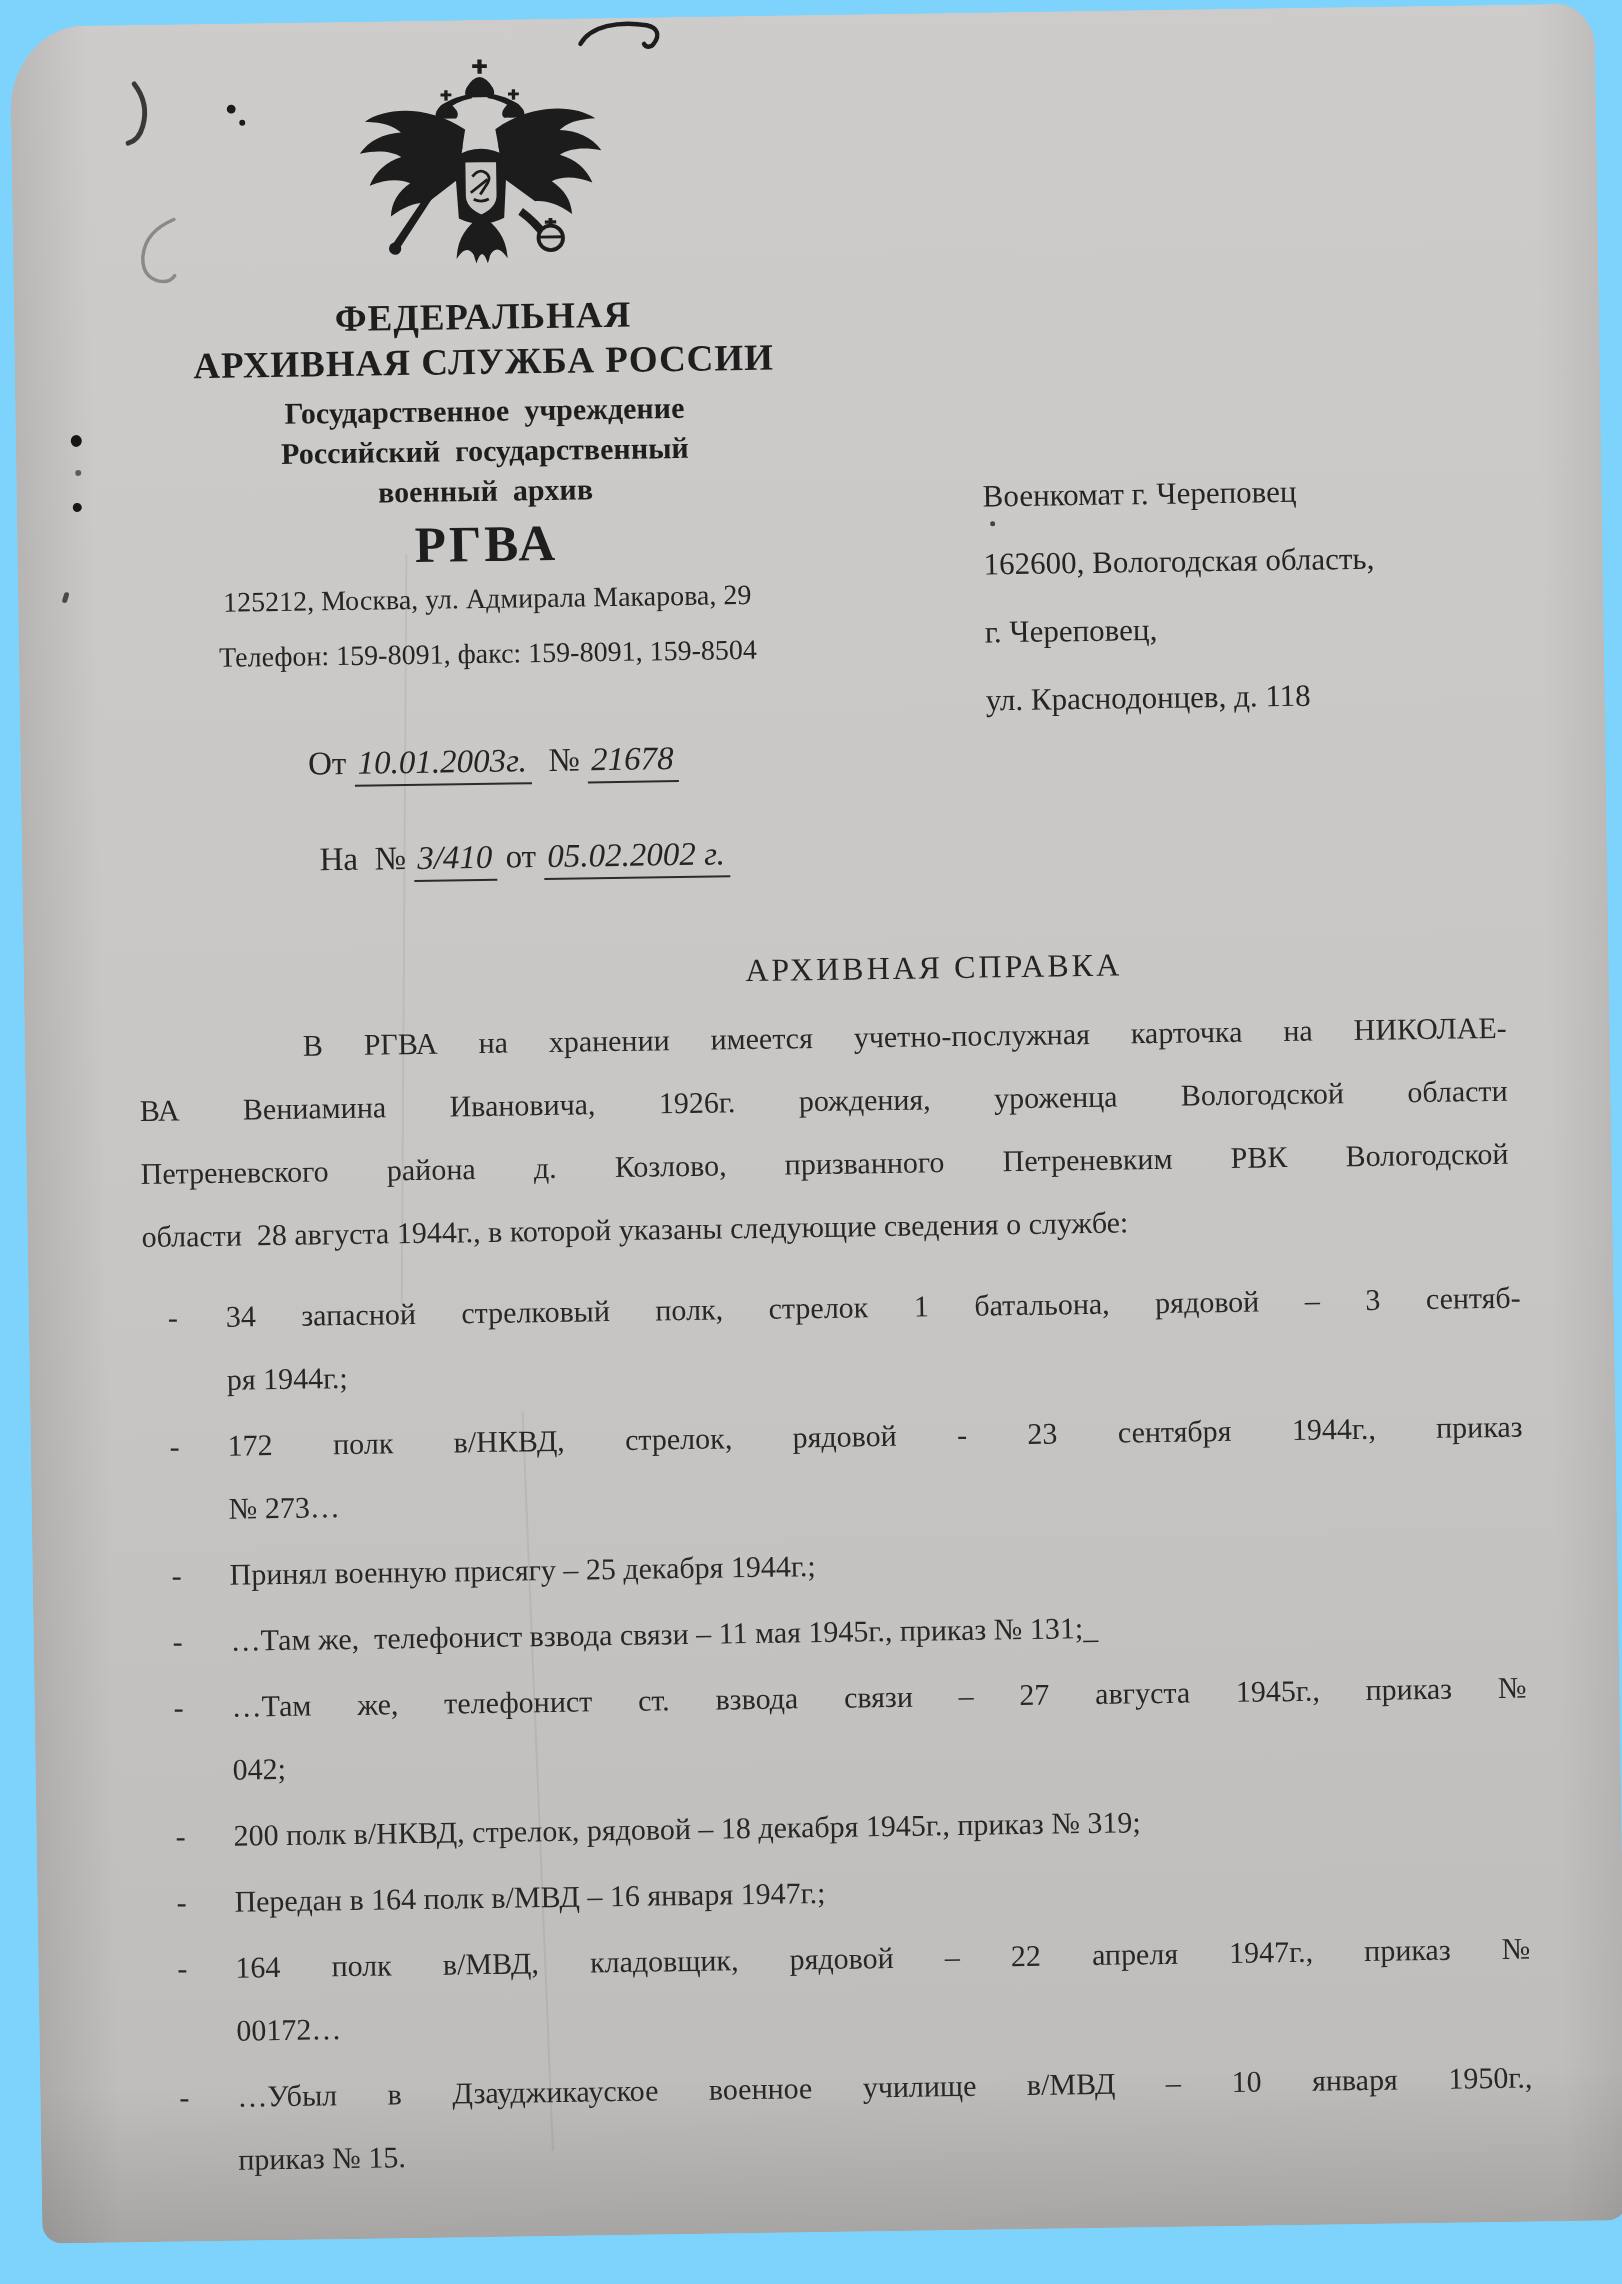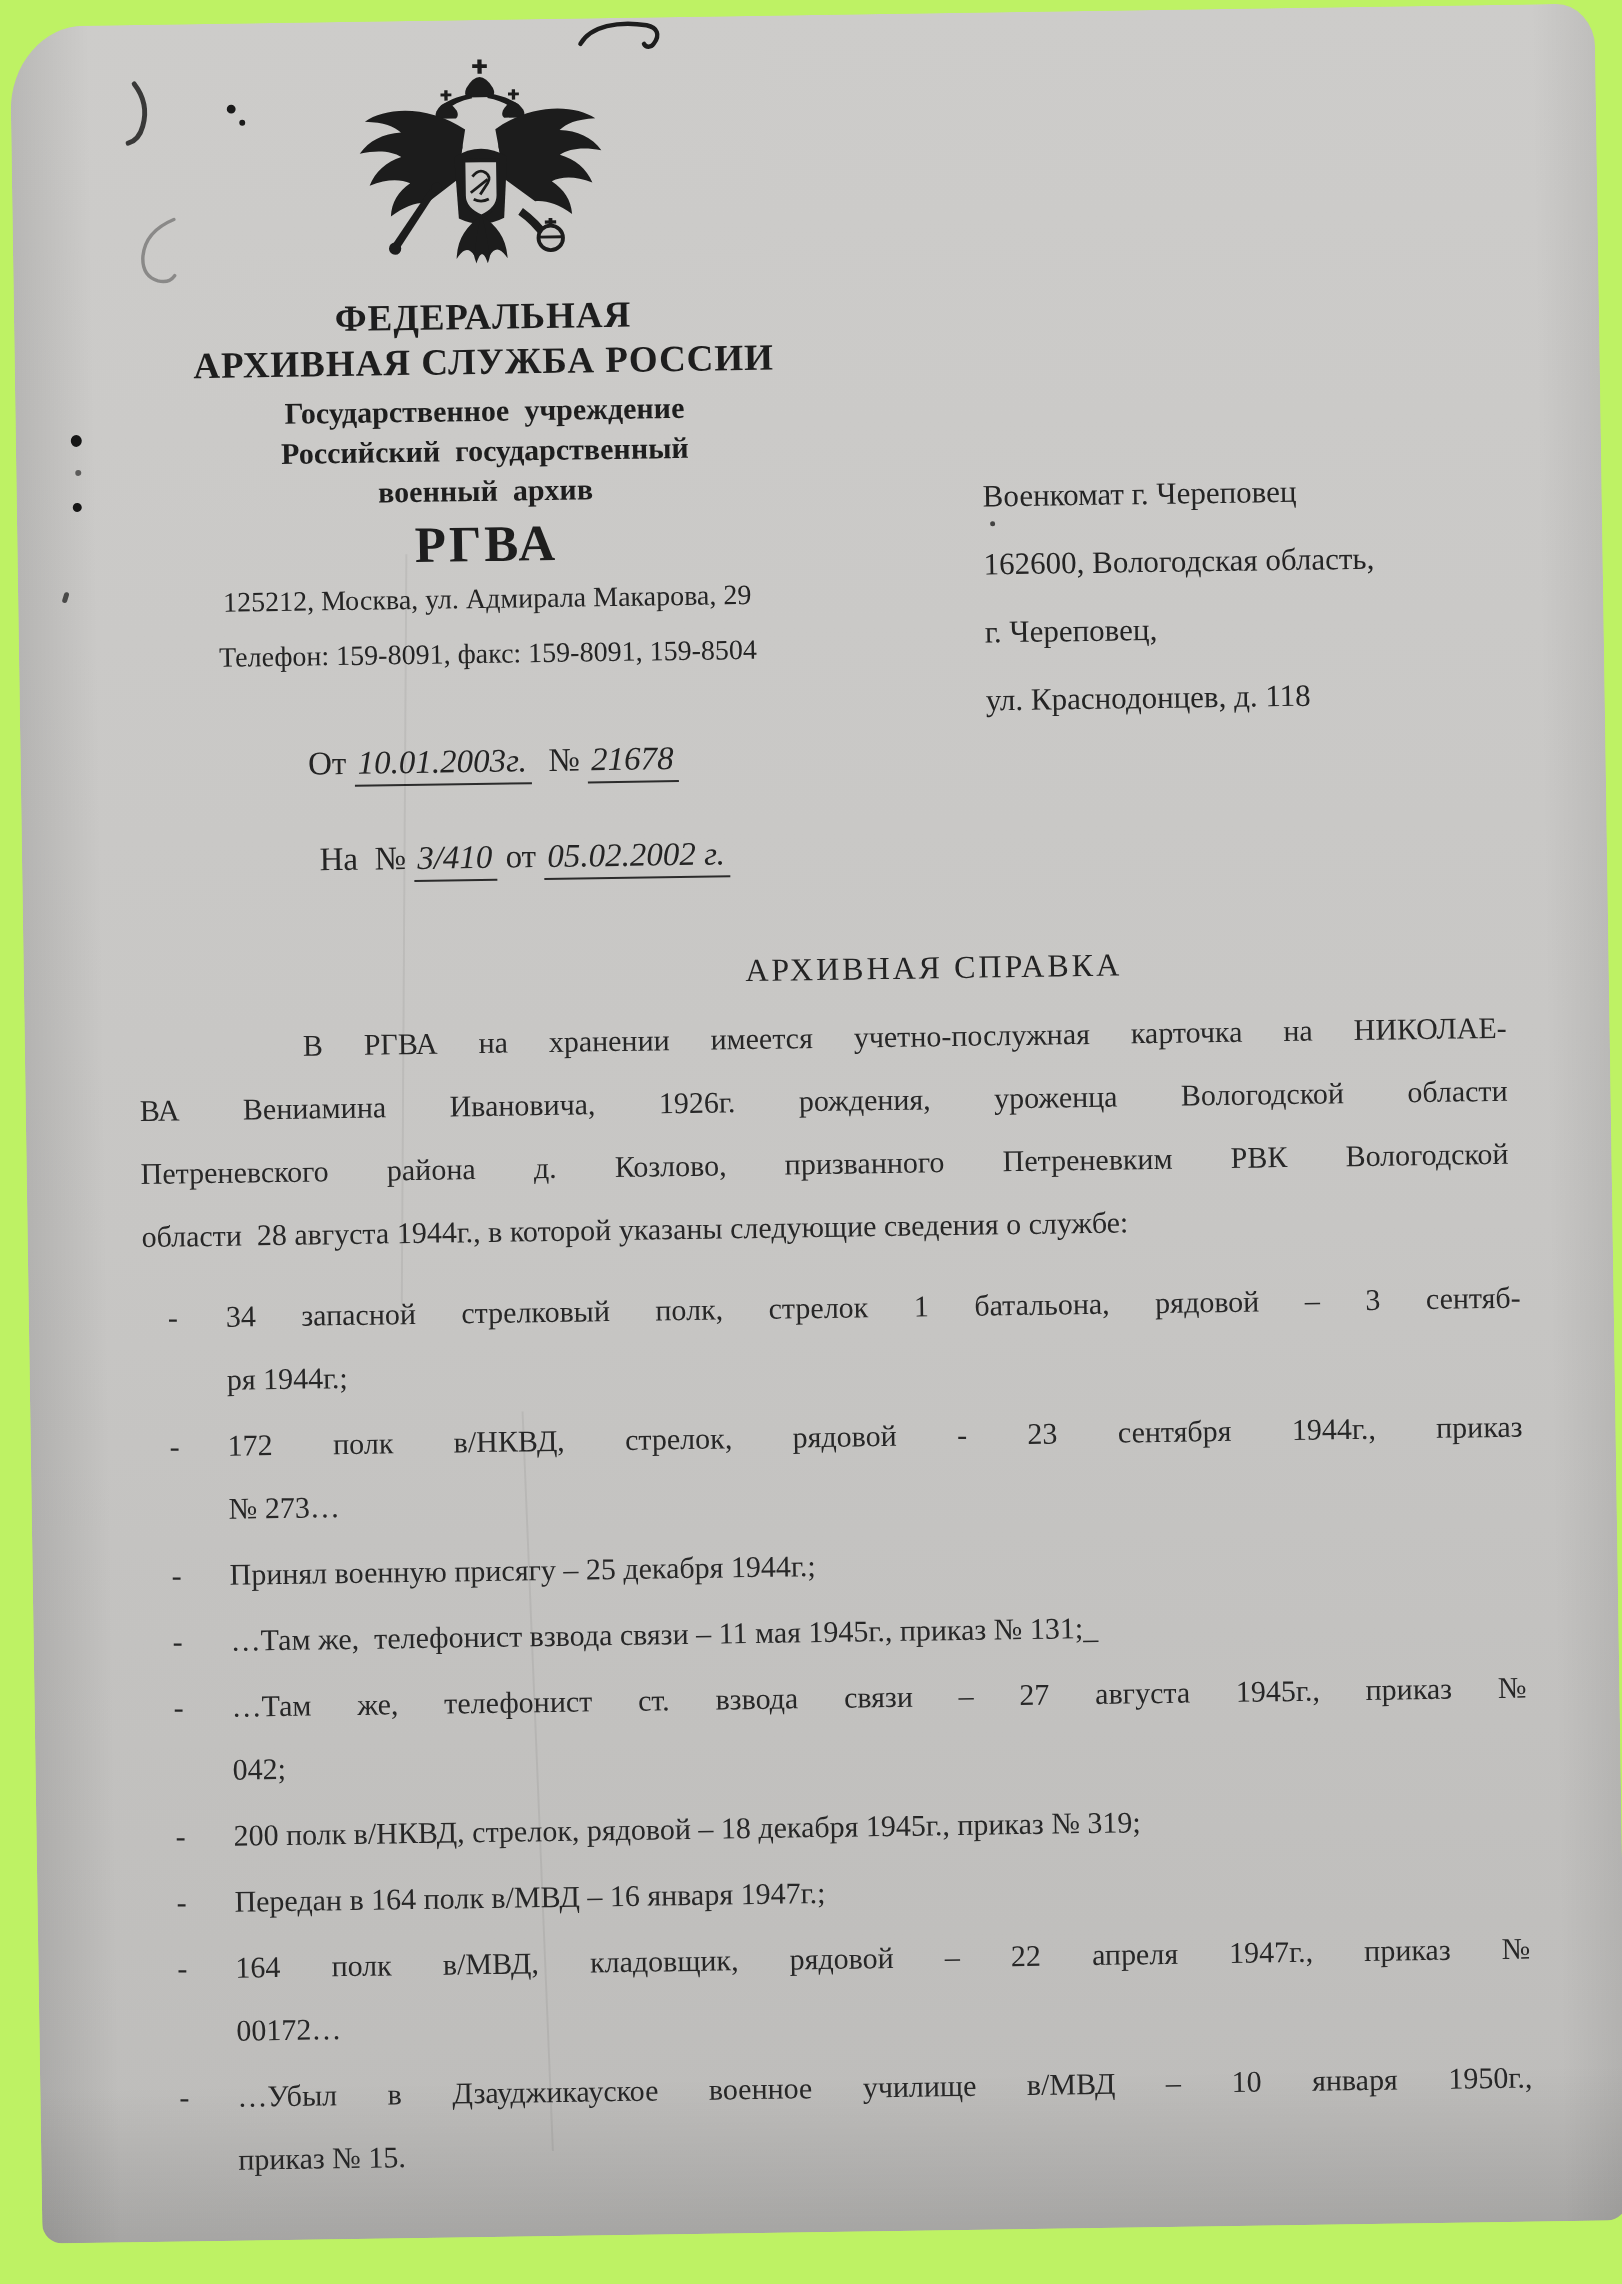--- a/index.html
+++ b/index.html
@@ -1,17 +1,17 @@
 <!DOCTYPE html>
 <html style="font-size:8px"><head>
 <meta charset="utf-8">
 <style>
   html,body{margin:0;padding:0;background:#0a0a0a;width:1622px;height:2284px;overflow:hidden;
             font-family:"Liberation Serif","DejaVu Serif",serif;}
-  #scene{position:relative;width:1622px;height:2284px;background:#bef264;}
+  #scene{position:relative;width:1622px;height:2284px;background:#7dd3fc;}
   #paper{position:absolute;left:26px;top:15px;width:1585px;height:2217px;
          transform:rotate(-0.85deg);transform-origin:50% 50%;
          border-radius:74px 39px 20px 20px / 84px 44px 20px 20px;
          background:
            linear-gradient(90deg,rgba(0,0,0,.10),rgba(0,0,0,0) 5%),
            linear-gradient(270deg,rgba(0,0,0,.07),rgba(0,0,0,0) 4%),
            linear-gradient(0deg,rgba(0,0,0,.12),rgba(0,0,0,0) 7%),
            linear-gradient(180deg,#cdccca,#c7c6c4 55%,#bdbcba);
          overflow:hidden;}
   .abs{position:absolute;}

